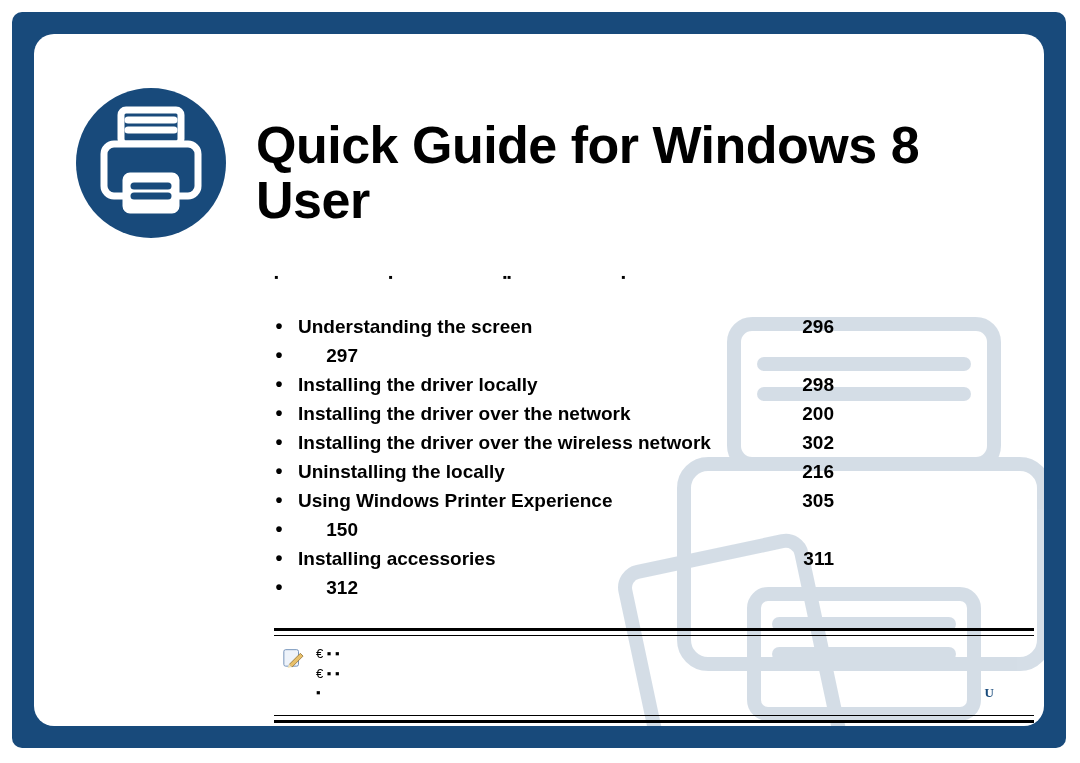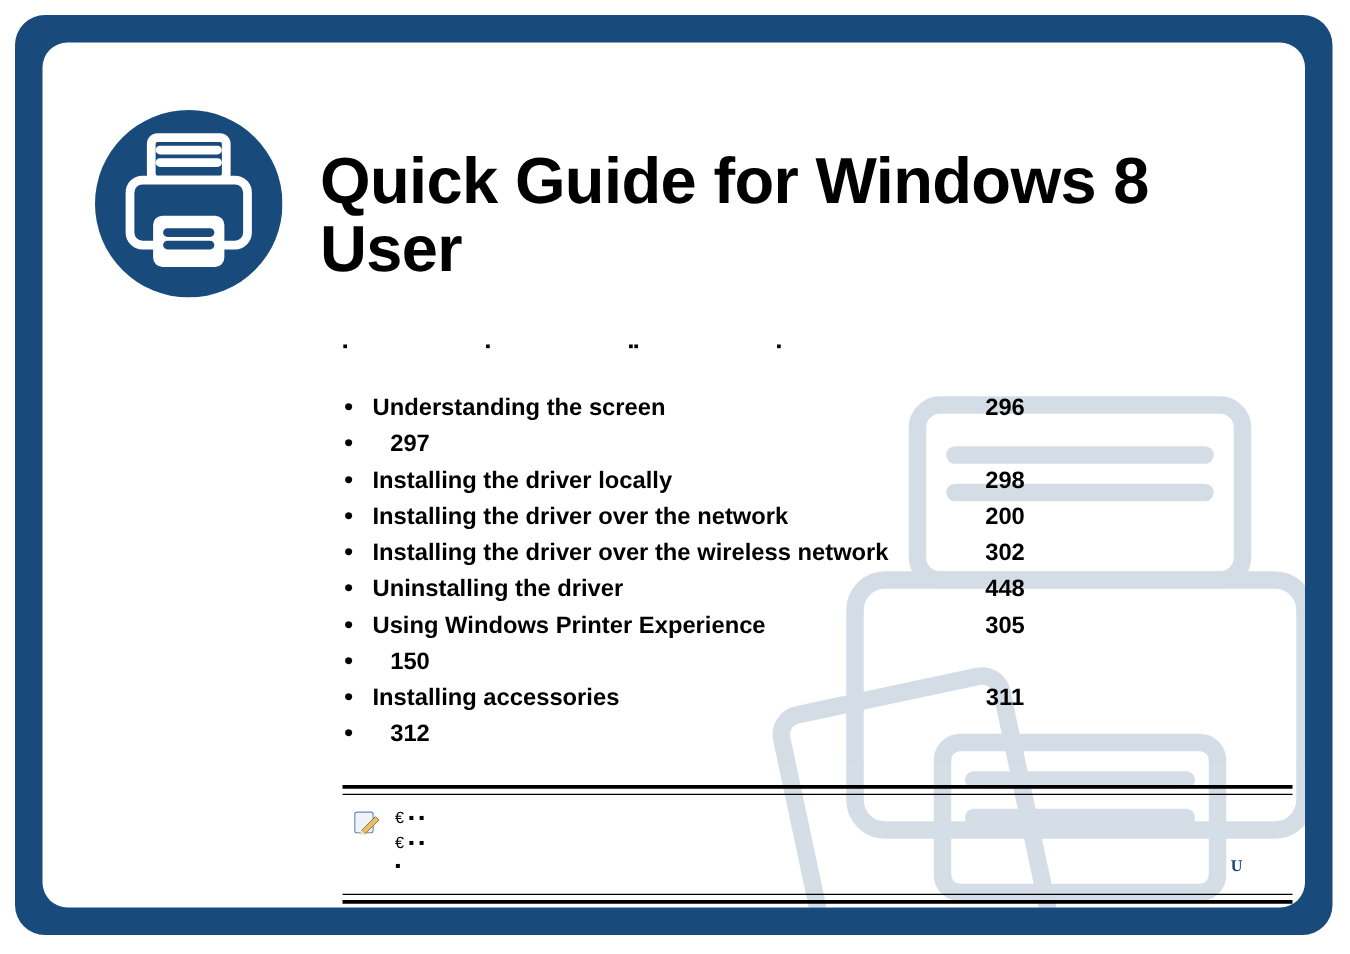--- a/index.html
+++ b/index.html
@@ -4,21 +4,21 @@
 <style>
   * { box-sizing: border-box; margin: 0; padding: 0; }
   html, body { width: 1080px; height: 763px; overflow: hidden; font-family: "Segoe UI", Arial, sans-serif; }
   body { background: #ffffff; }
 
   .page-frame {
     position: absolute;
     left: 12px; top: 12px;
     width: 1054px; height: 736px;
     background: #184a7b;
-    border-radius: 24px;
+    border-radius: 10px;
     padding-left: 37px;
   }
   .page-inner {
     position: absolute;
     left: 22px; top: 22px; right: 22px; bottom: 22px;
     background: #ffffff;
     border-radius: 20px;
     overflow: hidden;
   }
 
@@ -78,21 +78,21 @@
   .toc-row .bullet {
     width: 10px; flex: 0 0 10px;
     text-align: center;
     font-size: 20px;
     line-height: 29px;
   }
   .toc-row .label { flex: 1 1 auto; }
   .toc-row .pnum {
     flex: 0 0 auto;
     width: 60px;
-    text-align: center;
+    text-align: right;
   }
 
   
   .note-box {
     position: absolute;
     left: 240px; top: 594px;
     width: 760px;
   }
   .note-rule {
     height: 8px;
@@ -187,22 +187,22 @@
         <span class="label">Installing the driver over the network</span>
         <span class="pnum">200</span>
       </div>
       <div class="toc-row">
         <span class="bullet">•</span>
         <span class="label">Installing the driver over the wireless network</span>
         <span class="pnum">302</span>
       </div>
       <div class="toc-row">
         <span class="bullet">•</span>
-        <span class="label">Uninstalling the driver</span>
-        <span class="pnum">448</span>
+        <span class="label">Uninstalling the locally</span>
+        <span class="pnum">216</span>
       </div>
       <div class="toc-row">
         <span class="bullet">•</span>
         <span class="label">Using Windows Printer Experience</span>
         <span class="pnum">305</span>
       </div>
       <div class="toc-row">
         <span class="bullet">•</span>
         <span class="pnum">150</span>
       </div>

